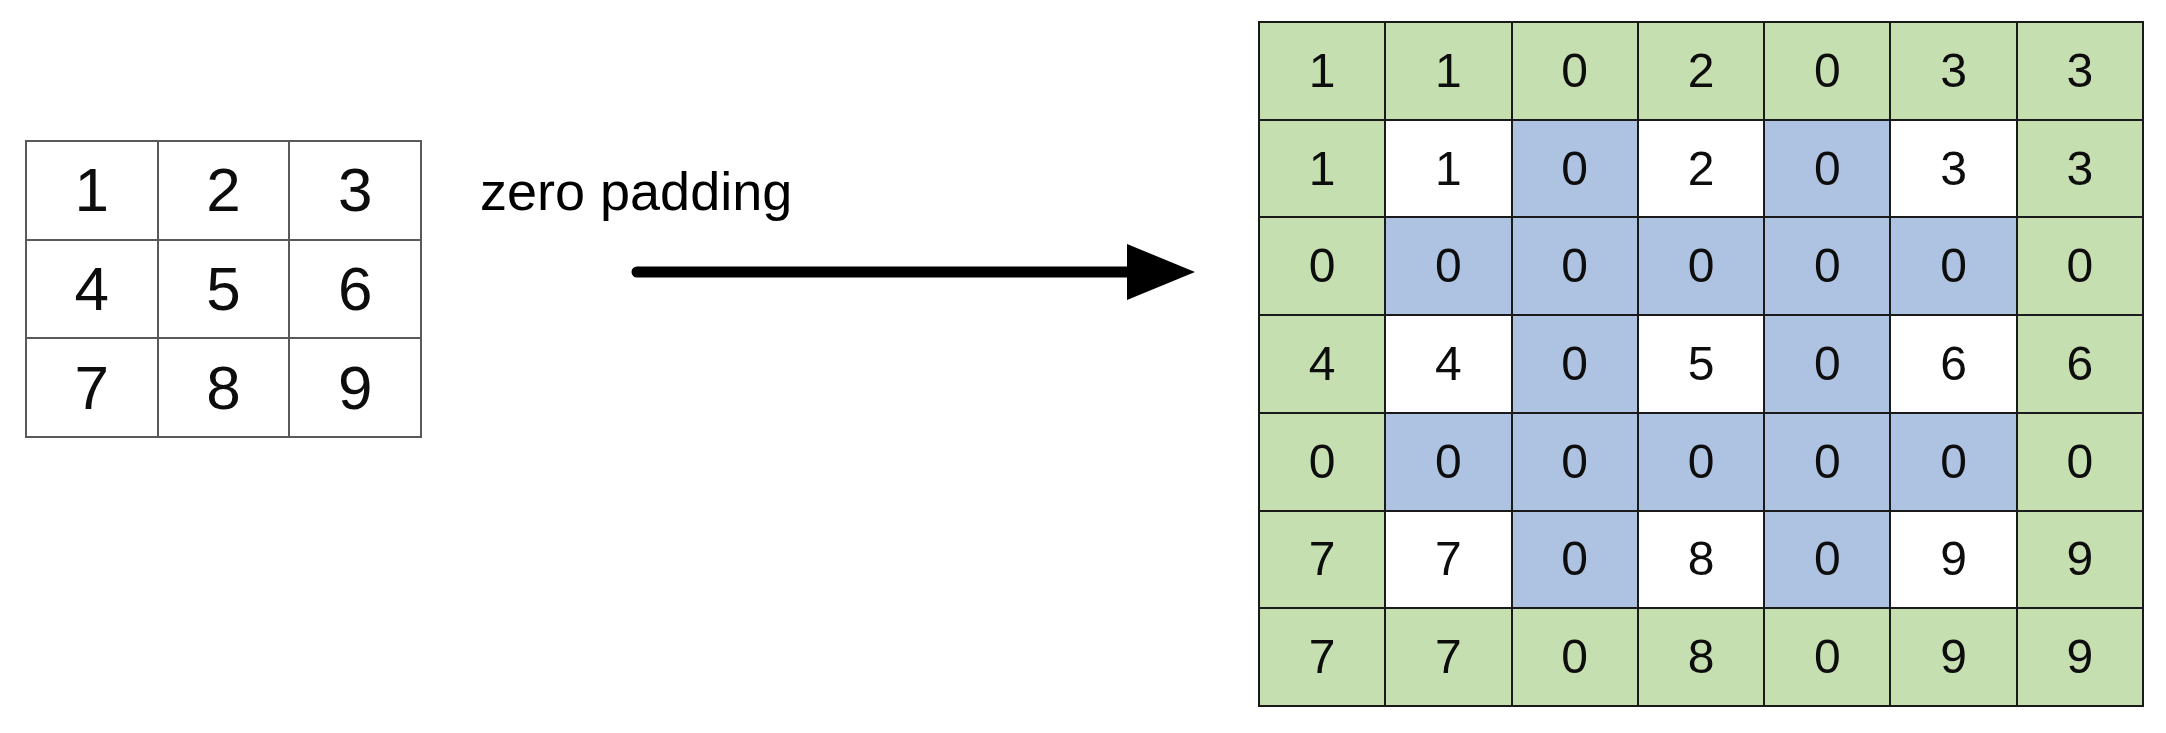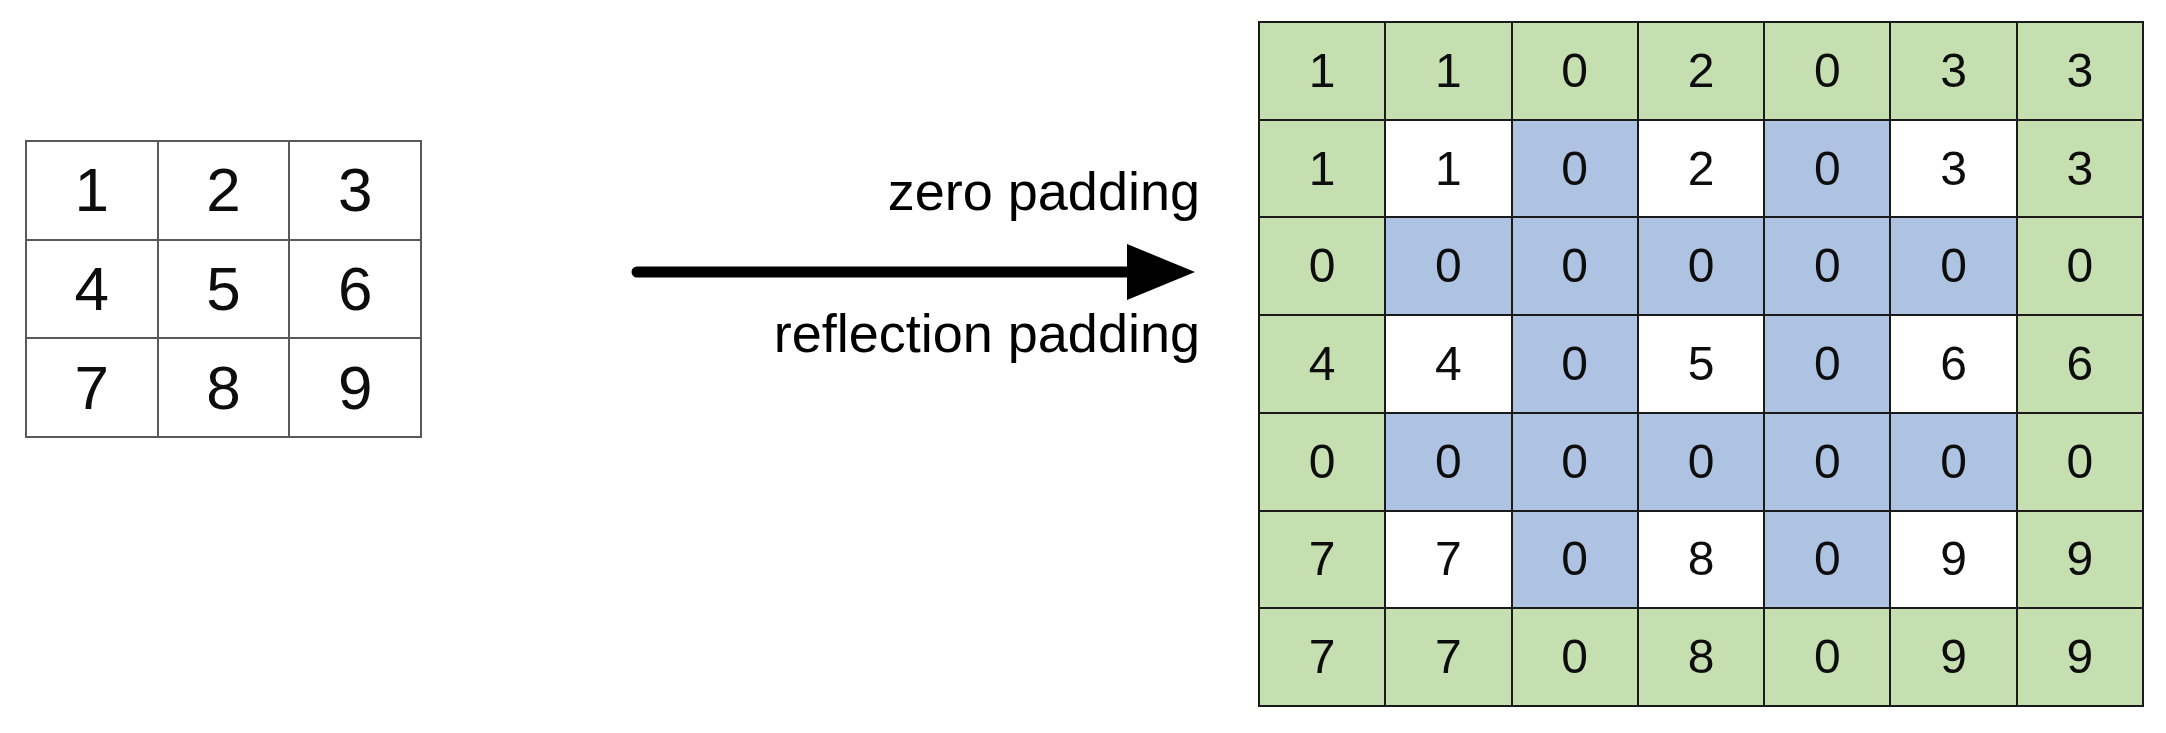--- a/index.html
+++ b/index.html
@@ -47,21 +47,21 @@
   #transform-block {
     position: absolute;
     left: 460px;
     top: 150px;
     width: 760px;
     height: 280px;
   }
   .transform-label {
     position: absolute;
     width: 100%;
-    text-align: right;
+    text-align: left;
     font-size: 54px;
     color: #000000;
     font-family: "Liberation Sans", sans-serif;
     white-space: nowrap;
     letter-spacing: 0px;
   }
   #label-zero-padding { top: 10px; left: 20px; width: 720px; }
   #label-reflection-padding { top: 152px; left: 20px; width: 720px; }
 
   #arrow-svg {
@@ -119,21 +119,20 @@
   </div>
 
 <div id="transform-block">
   <div class="transform-label" id="label-zero-padding">zero padding</div>
 
   <svg id="arrow-svg" viewBox="0 0 560 60">
     <line x1="2" y1="30" x2="500" y2="30" stroke="#000000" stroke-width="11" stroke-linecap="round"></line>
     <polygon points="492,2 560,30 492,58" fill="#000000"></polygon>
   </svg>
 
-  <div class="transform-label" id="label-reflection-padding">reflection padding</div>
 </div>
 
 <div id="padded-grid">
     <div class="pcell green">1</div>
     <div class="pcell green">1</div>
     <div class="pcell green">0</div>
     <div class="pcell green">2</div>
     <div class="pcell green">0</div>
     <div class="pcell green">3</div>
     <div class="pcell green">3</div>

